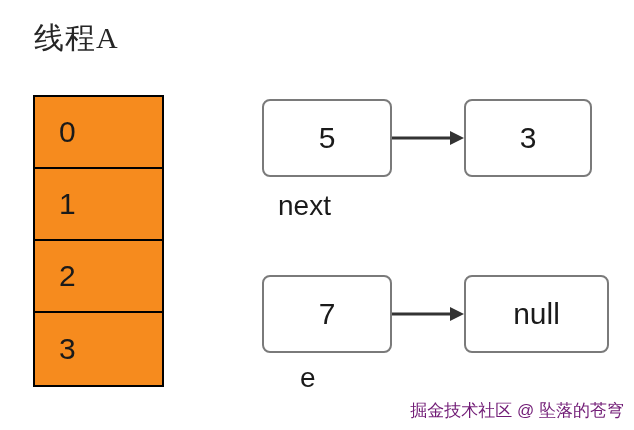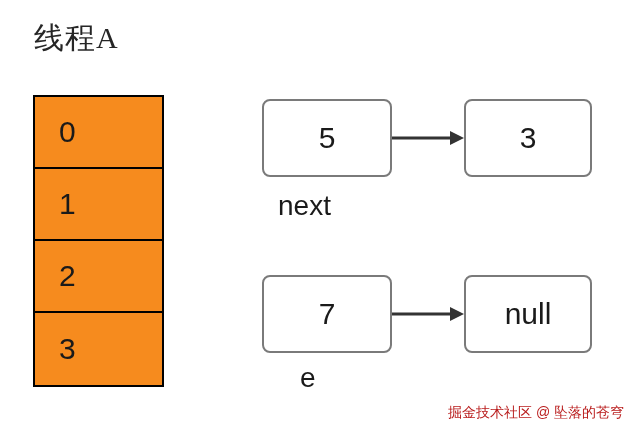--- a/index.html
+++ b/index.html
@@ -73,22 +73,22 @@
   .label {
     position: absolute;
     font-size: 28px;
     color: #1a1a1a;
     white-space: nowrap;
   }
   .watermark {
     position: absolute;
     right: 10px;
     bottom: 8px;
-    font-size: 14px;
-    color: #b91c1c;
+    font-size: 17px;
+    color: #701a75;
     white-space: nowrap;
   }
 </style>
 </head>
 <body>
 
 <div id="stage">
 
   <div class="title">线程A</div>
 
@@ -110,18 +110,18 @@
 
   <div class="label" style="left:278px; top:190px;">next</div>
 
   <div class="node" style="left:262px; top:275px; width:130px; height:78px;">7</div>
 
   <svg class="arrow" style="left:392px; top:307px; width:72px;" viewBox="0 0 72 14">
     <line x1="0" y1="7" x2="58" y2="7" stroke="#333333" stroke-width="3"></line>
     <polygon points="58,0 72,7 58,14" fill="#333333"></polygon>
   </svg>
 
-  <div class="node" style="left:464px; top:275px; width:128px; height:78px;text-align:center;">null</div>
+  <div class="node" style="left:464px; top:275px; width:145px; height:78px;text-align:center;">null</div>
 
   <div class="label" style="left:300px; top:362px;">e</div>
 
   <div class="watermark">掘金技术社区 @ 坠落的苍穹</div>
 </div>
 
 </body></html>

